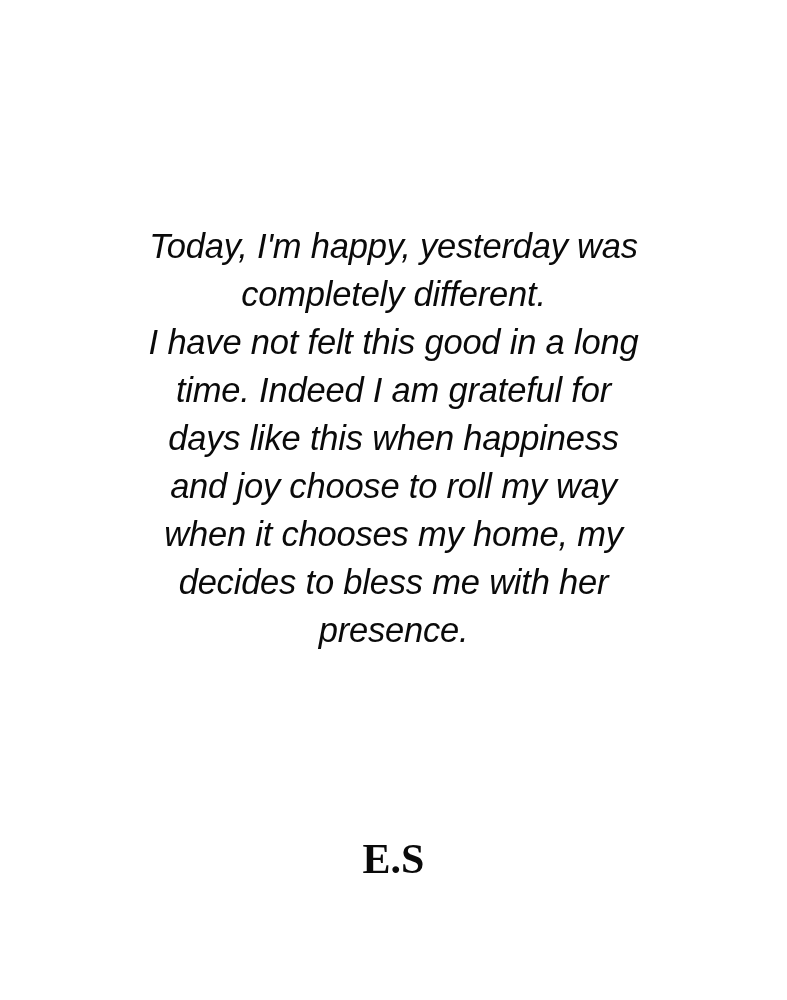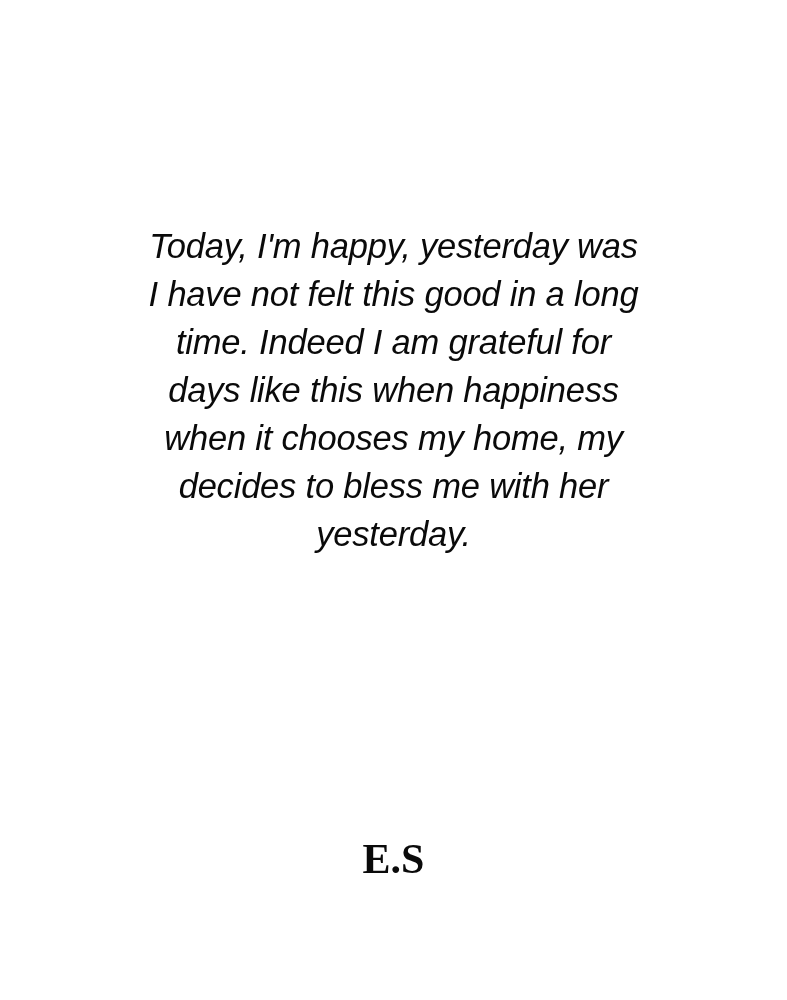--- a/index.html
+++ b/index.html
@@ -62,25 +62,27 @@
     letter-spacing: 0px;
   }
 </style>
 </head>
 <body>
 
 <div class="quote-card">
 
   <div class="quote-body">
     <span class="quote-line">Today, I'm happy, yesterday was</span>
+    <span class="quote-line">completely different.</span>
     <span class="quote-line">I have not felt this good in a long</span>
     <span class="quote-line">time. Indeed I am grateful for</span>
     <span class="quote-line">days like this when happiness</span>
+    <span class="quote-line">and joy choose to roll my way</span>
     <span class="quote-line">when it chooses my home, my</span>
     <span class="quote-line">decides to bless me with her</span>
-    <span class="quote-line">yesterday.</span>
+    <span class="quote-line">presence.</span>
   </div>
 
   <div class="signature-wrap">
     <span class="signature">E.S</span>
   </div>
 
 </div>
 
 </body></html>

